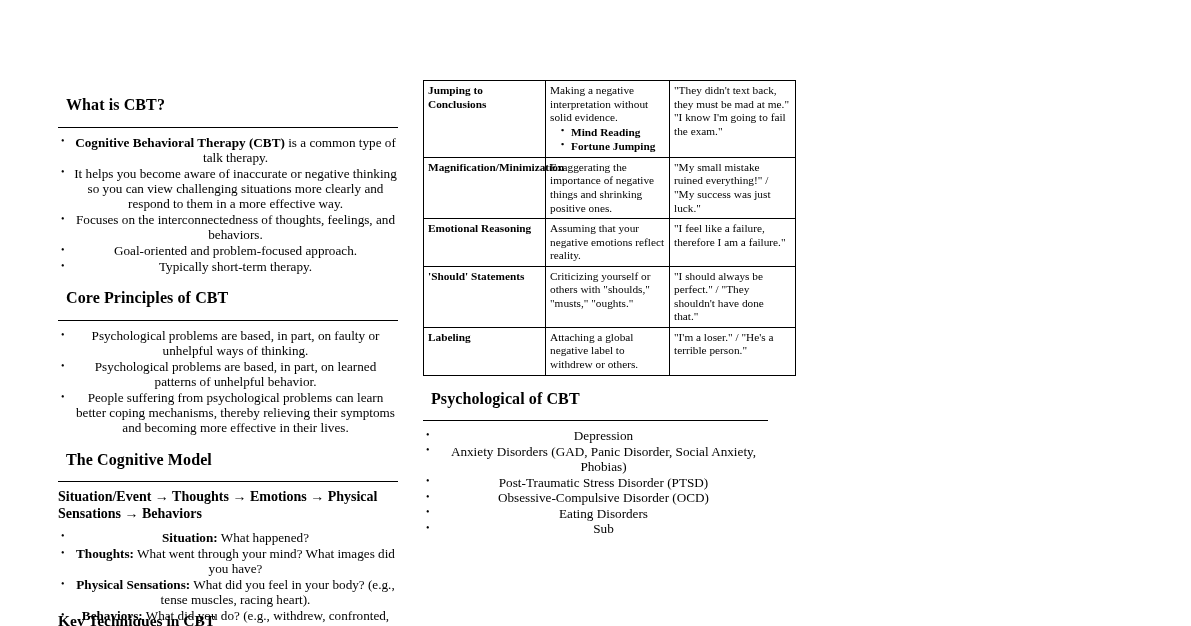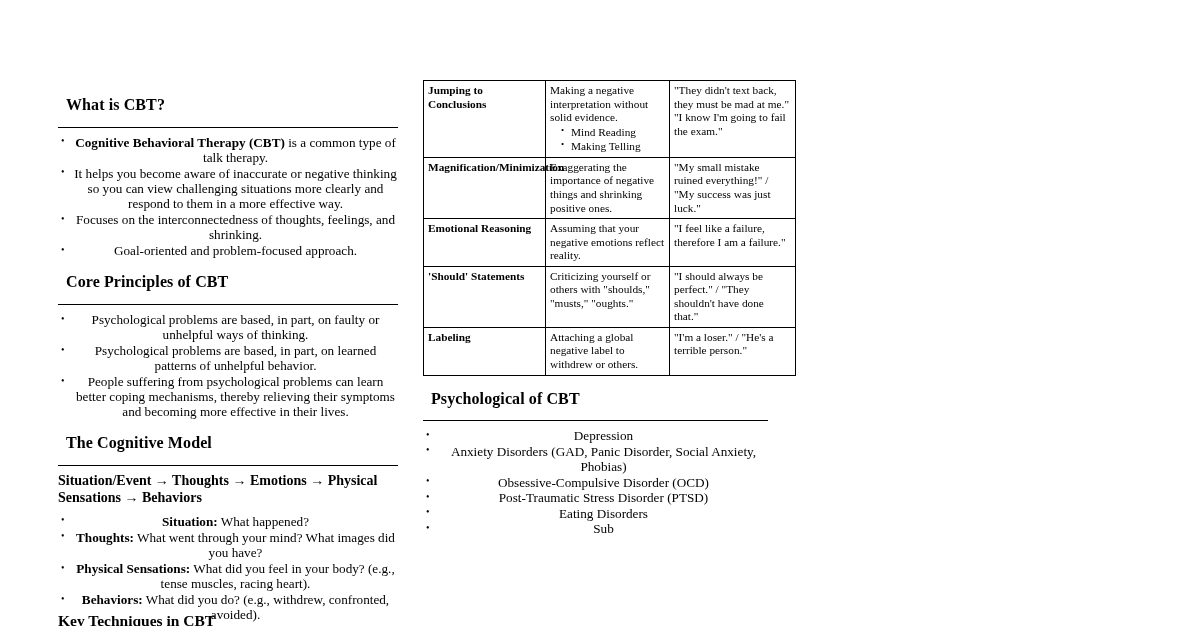--- a/index.html
+++ b/index.html
@@ -112,20 +112,21 @@
     padding: 3px 4px 3px 4px;
   }
   table.distortions td.c1 { width: 113px; font-weight: bold; }
   table.distortions td.c2 { width: 115px; }
   table.distortions td.c3 { width: 117px; }
   td .cell-line { display: block; }
   ul.subbullets {
     list-style: none;
     margin: 0;
     padding: 0 0 0 10px;
+    font-weight: bold;
   }
   ul.subbullets > li {
     position: relative;
     padding-left: 11px;
     line-height: 1.25;
   }
   ul.subbullets > li::before {
     content: "\2022";
     position: absolute;
     left: 1px;
@@ -156,22 +157,23 @@
 <div class="page">
 
   <div class="col-left">
 
     <div class="section first">
       <h2 class="section-title">What is CBT?</h2>
       <div class="rule"></div>
       <ul class="bullets">
         <li><b>Cognitive Behavioral Therapy (CBT)</b><span> is a common type of talk therapy.</span></li>
         <li><span>It helps you become aware of inaccurate or negative thinking so you can view challenging situations more clearly and respond to them in a more effective way.</span></li>
-        <li><span>Focuses on the interconnectedness of thoughts, feelings, and shrinking.</span></li>
+        <li><span>Focuses on the interconnectedness of thoughts, feelings, and behaviors.</span></li>
         <li><span>Goal-oriented and problem-focused approach.</span></li>
+        <li><span>Typically short-term therapy.</span></li>
       </ul>
     </div>
 
     <div class="section">
       <h2 class="section-title">Core Principles of CBT</h2>
       <div class="rule"></div>
       <ul class="bullets">
         <li><span>Psychological problems are based, in part, on faulty or unhelpful ways of thinking.</span></li>
         <li><span>Psychological problems are based, in part, on learned patterns of unhelpful behavior.</span></li>
         <li><span>People suffering from psychological problems can learn better coping mechanisms, thereby relieving their symptoms and becoming more effective in their lives.</span></li>
@@ -198,21 +200,21 @@
   <div class="col-right">
 
     <table class="distortions">
       <tbody>
         <tr class="row-tall">
           <td class="c1">Jumping to Conclusions</td>
           <td class="c2">
             <span class="cell-line">Making a negative interpretation without solid evidence.</span>
             <ul class="subbullets">
               <li>Mind Reading</li>
-              <li>Making Telling</li>
+              <li>Fortune Jumping</li>
             </ul>
           </td>
           <td class="c3">
             <span class="cell-line">"They didn't text back, they must be mad at me."</span>
             <span class="cell-line">"I know I'm going to fail the exam."</span>
           </td>
         </tr>
 
         <tr>
           <td class="c1">Magnification/Minimization</td>
@@ -240,21 +242,21 @@
 
       </tbody>
     </table>
 
     <div class="section" style="margin-top:14px;">
       <h2 class="section-title">Psychological of CBT</h2>
       <div class="rule"></div>
       <ul class="bullets wide">
         <li>Depression</li>
         <li>Anxiety Disorders (GAD, Panic Disorder, Social Anxiety, Phobias)</li>
+        <li>Post-Traumatic Stress Disorder (PTSD)</li>
         <li>Obsessive-Compulsive Disorder (OCD)</li>
-        <li>Post-Traumatic Stress Disorder (PTSD)</li>
         <li>Eating Disorders</li>
         <li>Sub</li>
       </ul>
     </div>
   </div>
 
 </div>
 
 </body></html>

